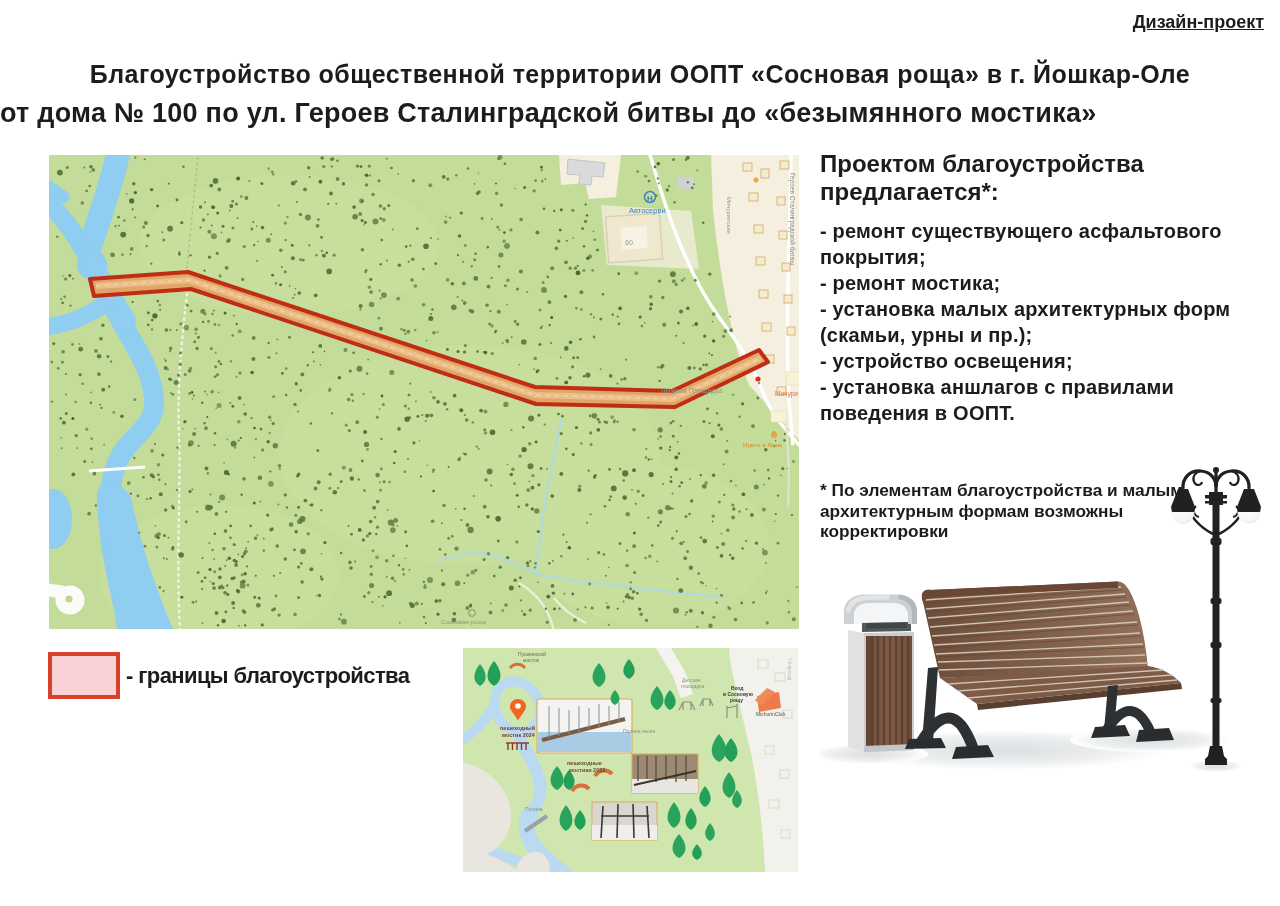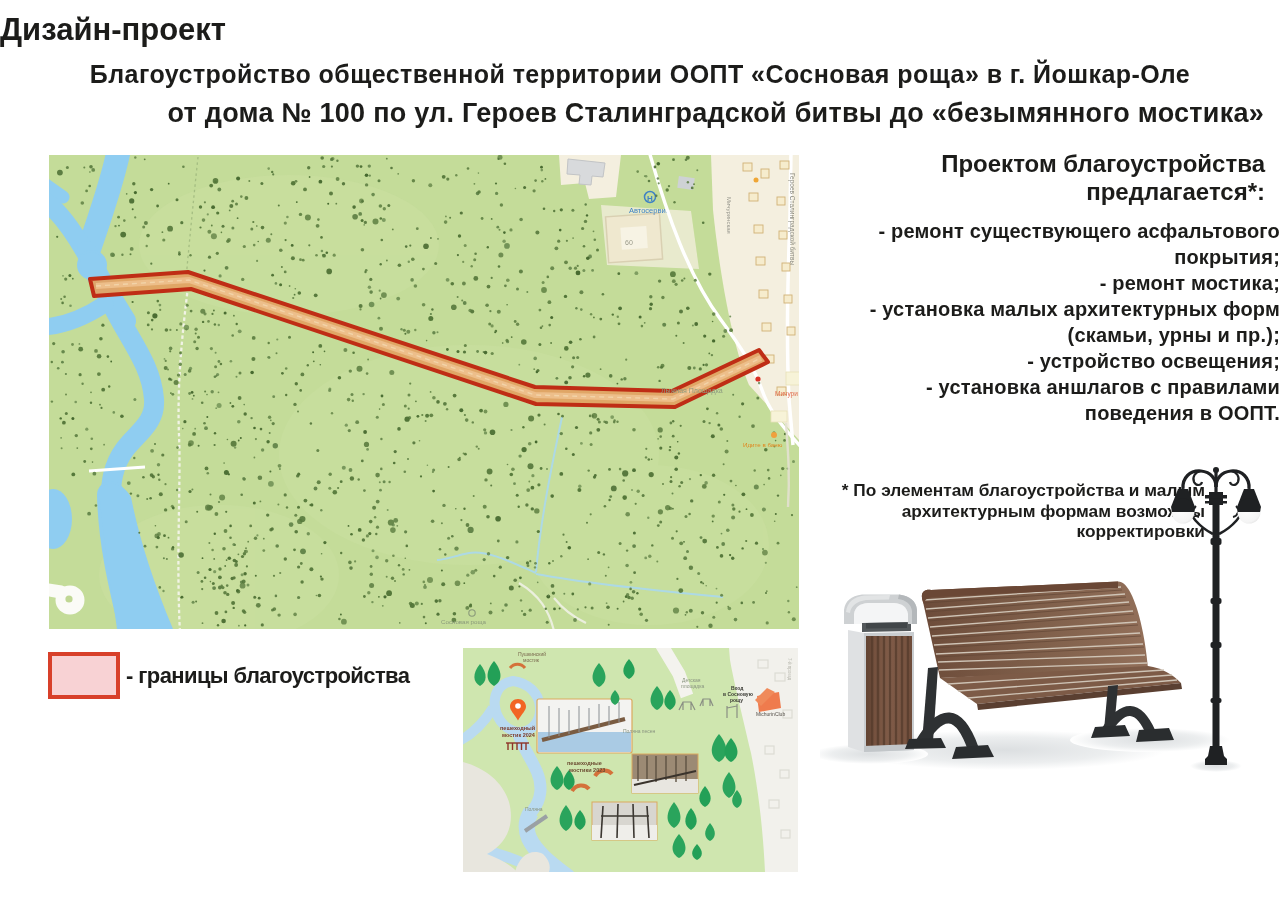--- a/index.html
+++ b/index.html
@@ -1,28 +1,28 @@
 <!DOCTYPE html>
 <html><head>
 <meta charset="utf-8">
 <style>
   html,body{margin:0;padding:0;}
   body{width:1280px;height:906px;position:relative;background:#ffffff;overflow:hidden;
        font-family:"Liberation Sans",sans-serif;color:#1c1c1a;}
   .abs{position:absolute;}
-  .bold{font-weight:bold;text-align:right;}
+  .bold{font-weight:bold;}
 </style>
 </head>
 <body>
 
-<div class="abs bold" style="left:0;top:12px;width:1264px;text-align:left;font-size:31px;">Дизайн-проект</div>
+<div class="abs bold" style="left:0;top:12px;width:1264px;text-align:right;font-size:18px;text-decoration:underline;">Дизайн-проект</div>
 
 <div class="abs bold" style="left:0;top:60px;width:1280px;text-align:center;font-size:25px;letter-spacing:0.45px;">Благоустройство общественной территории ООПТ «Сосновая роща» в г. Йошкар-Оле</div>
 
-<div class="abs bold" style="left:0;top:98px;width:1264px;text-align:right;font-size:27px;letter-spacing:0.25px;">от дома № 100 по ул. Героев Сталинградской битвы до «безымянного мостика»</div>
+<div class="abs bold" style="left:0;top:98px;width:1264px;text-align:left;font-size:27px;letter-spacing:0.25px;">от дома № 100 по ул. Героев Сталинградской битвы до «безымянного мостика»</div>
 
 <svg class="abs" style="left:49px;top:155px" width="750" height="474" viewBox="0 0 750 474">
 
   <rect x="0" y="0" width="750" height="474" fill="#c4dc99"></rect>
 
   <g fill="#cbe0a2" opacity="0.5">
     <ellipse cx="240" cy="90" rx="150" ry="70"></ellipse>
     <ellipse cx="420" cy="300" rx="190" ry="110"></ellipse>
     <ellipse cx="170" cy="420" rx="120" ry="70"></ellipse>
     <ellipse cx="600" cy="390" rx="120" ry="80"></ellipse>

